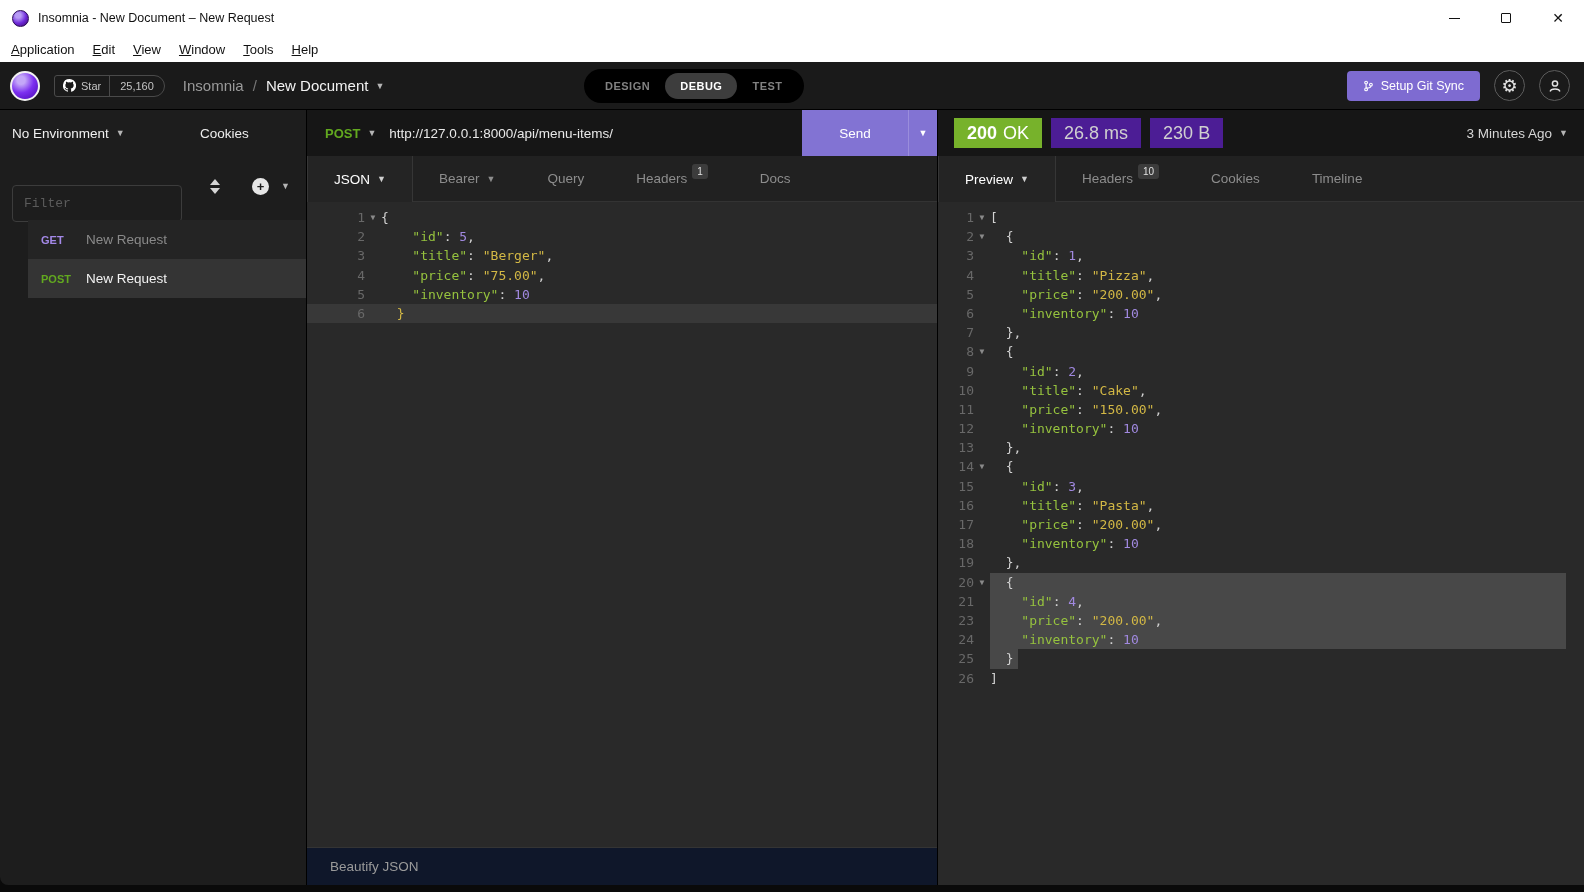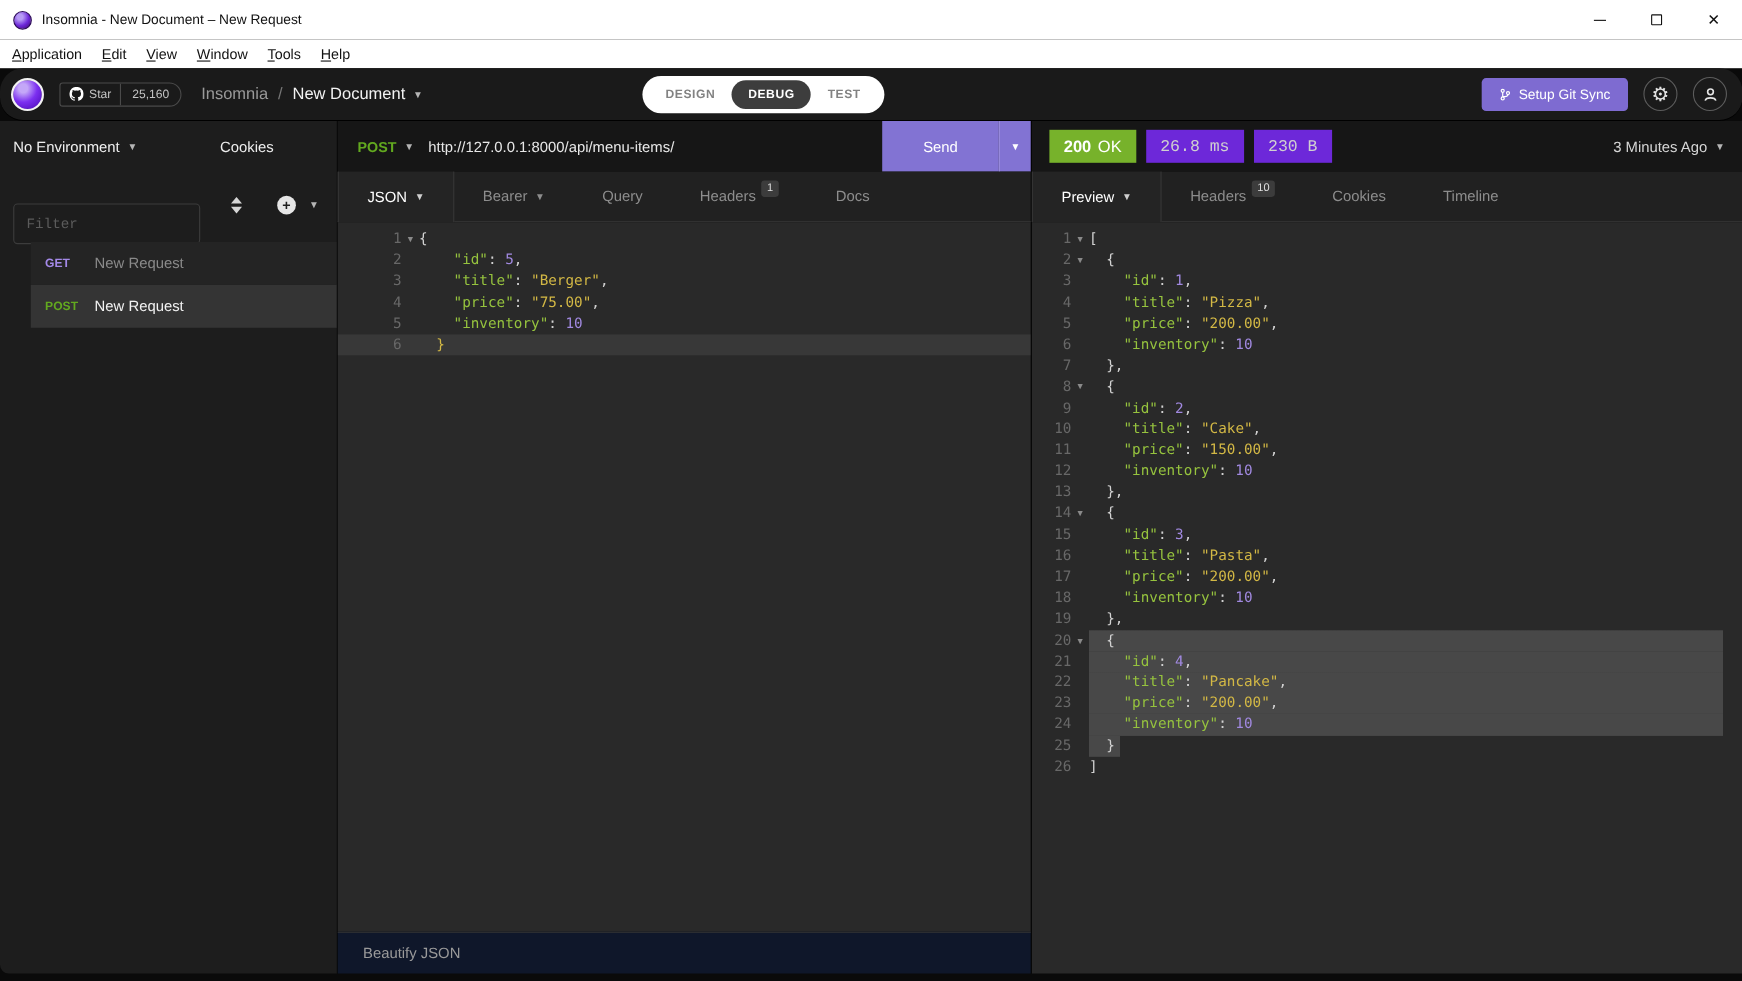--- a/index.html
+++ b/index.html
@@ -17,35 +17,35 @@
   .win-min-glyph { display:inline-block; width:11px; border-top:1.4px solid #111; }
   .win-max-glyph { display:inline-block; width:10px; height:10px; border:1.4px solid #111; border-radius:1px; }
   .win-close-glyph { font-size:14px; line-height:1; }
 
   
   .menubar { height:26px; background:#ffffff; display:flex; align-items:center; padding-left:2px; }
   .menu-item { display:inline-block; padding:0 9px; font-size:13px; color:#111; cursor:default; }
   .menu-item::first-letter { text-decoration:underline; }
 
   
-  .toolbar { height:48px; background:#1a1a1a; display:flex; align-items:center; position:relative; border-bottom:1px solid #000;border-radius:21px; }
+  .toolbar { height:48px; background:#1a1a1a; display:flex; align-items:center; position:relative; border-bottom:1px solid #000; }
   .app-logo { width:30px; height:30px; border-radius:50%; margin-left:10px; flex-shrink:0;
               background:radial-gradient(circle at 35% 28%, #c4a7f8 0 16%, #7c2ff0 50%, #4605b2 100%);
               border:2px solid #f2f2f2; }
   .star-widget { display:flex; align-items:center; height:22px; margin-left:14px; border:1px solid #4a4a4a;
                  border-radius:3px 11px 11px 3px; overflow:hidden; }
   .star-left { display:flex; align-items:center; gap:5px; padding:0 8px; height:100%; border-right:1px solid #4a4a4a; }
   .star-label { font-size:11px; color:#c4c4c4; }
   .star-count { font-size:11px; color:#c4c4c4; padding:0 10px; }
   .breadcrumb { display:flex; align-items:center; margin-left:18px; font-size:15px; }
   .bc-app { color:#9a9a9a; }
   .bc-sep { color:#777; margin:0 9px; }
   .bc-doc { color:#f2f2f2; }
   .caret { font-size:9px; color:#b5b5b5; margin-left:7px; }
-  .mode-pill { position:absolute; left:584px; top:7px; height:34px; background:#ffffff; border-radius:17px;
+  .mode-pill { position:absolute; left:584px; top:7px; height:34px; background:#000000; border-radius:17px;
                display:flex; align-items:center; padding:0 6px; }
   .mode-tab { font-size:11px; font-weight:bold; letter-spacing:.5px; color:#828282; padding:7px 15px; border-radius:14px; cursor:default; }
   .mode-tab.active { background:#3d3d3d; color:#fff; }
   .toolbar-right { margin-left:auto; display:flex; align-items:center; gap:14px; margin-right:14px;justify-content:space-between; }
   .git-sync-btn { height:30px; background:#7e6bd1; color:#fff; border:none; border-radius:4px;
                   font-size:12.5px; font-family:inherit; padding:0 16px; display:flex; align-items:center; gap:7px; cursor:default; }
   .icon-circle { width:31px; height:31px; border-radius:50%; border:1.6px solid #5c5c5c; display:flex;
                  align-items:center; justify-content:center; color:#e3e3e3; }
   .gear-glyph { font-size:18px; line-height:1; }
 
@@ -86,24 +86,24 @@
   .method-label { font-size:13px; font-weight:bold; color:#62a91f; }
   .url-text { margin-left:13px; font-size:13.5px; color:#e8e8e8; }
   .send-group { margin-left:auto; height:100%; display:flex; }
   .send-btn { width:106px; height:100%; background:#8273d3; color:#fff; border:none; font-size:13.5px;
               font-family:inherit; cursor:default; }
   .send-caret { width:29px; height:100%; background:#8273d3; border-left:1px solid #9a8ddc; display:flex;
                 align-items:center; justify-content:center; }
   .send-caret .caret { margin:0; color:#fff; }
 
   .status-row { height:46px; background:#161616; display:flex; align-items:center; flex-shrink:0; }
-  .badge { height:30px; display:flex; align-items:center; padding:0 13px; font-size:15px; margin-left:9px; }
+  .badge { height:30px; display:flex; align-items:center; padding:0 13px; font-size:18px; margin-left:9px; }
   .badge-status { background:#77b22b; color:#fff; margin-left:16px; }
   .badge-status b { font-weight:bold; margin-right:6px; }
-  .badge-gray { background:#6d28d9; color:#d0d0d0;font-family:Liberation Mono, monospace; }
+  .badge-gray { background:#4c1d95; color:#d0d0d0; }
   .history-sel { margin-left:auto; margin-right:16px; display:flex; align-items:center; font-size:13.5px; color:#d6d6d6; cursor:default; }
 
   .tabs-row { height:46px; background:#212121; display:flex; border-bottom:1px solid #333; flex-shrink:0; }
   .tab { display:flex; align-items:center; justify-content:center; padding:0 26px; font-size:13.5px; color:#8d8d8d;
          cursor:default; position:relative; }
   .tab.active { color:#fff; border-left:1px solid #363636; border-right:1px solid #363636; margin-bottom:-1px;
                 background:#242424; }
   .tab .caret { color:#8d8d8d; }
   .tab.active .caret { color:#cfcfcf; }
   .tab-badge { font-size:10px; color:#e0e0e0; background:#3c3c3c; border-radius:3px; padding:2px 5px;
@@ -334,20 +334,19 @@
         <div class="code-line"><span class="ln">12</span><span class="fold"></span><span class="codetxt"><span class="tk-p">    </span><span class="tk-k">"inventory"</span><span class="tk-p">: </span><span class="tk-n">10</span></span></div>
         <div class="code-line"><span class="ln">13</span><span class="fold"></span><span class="codetxt"><span class="tk-p">  },</span></span></div>
         <div class="code-line"><span class="ln">14</span><span class="fold">▼</span><span class="codetxt"><span class="tk-p">  {</span></span></div>
         <div class="code-line"><span class="ln">15</span><span class="fold"></span><span class="codetxt"><span class="tk-p">    </span><span class="tk-k">"id"</span><span class="tk-p">: </span><span class="tk-n">3</span><span class="tk-p">,</span></span></div>
         <div class="code-line"><span class="ln">16</span><span class="fold"></span><span class="codetxt"><span class="tk-p">    </span><span class="tk-k">"title"</span><span class="tk-p">: </span><span class="tk-s">"Pasta"</span><span class="tk-p">,</span></span></div>
         <div class="code-line"><span class="ln">17</span><span class="fold"></span><span class="codetxt"><span class="tk-p">    </span><span class="tk-k">"price"</span><span class="tk-p">: </span><span class="tk-s">"200.00"</span><span class="tk-p">,</span></span></div>
         <div class="code-line"><span class="ln">18</span><span class="fold"></span><span class="codetxt"><span class="tk-p">    </span><span class="tk-k">"inventory"</span><span class="tk-p">: </span><span class="tk-n">10</span></span></div>
         <div class="code-line"><span class="ln">19</span><span class="fold"></span><span class="codetxt"><span class="tk-p">  },</span></span></div>
         <div class="code-line sel"><span class="ln">20</span><span class="fold">▼</span><span class="codetxt"><span class="tk-p">  {</span></span></div>
         <div class="code-line sel"><span class="ln">21</span><span class="fold"></span><span class="codetxt"><span class="tk-p">    </span><span class="tk-k">"id"</span><span class="tk-p">: </span><span class="tk-n">4</span><span class="tk-p">,</span></span></div>
-        <div class="code-line sel"><span class="ln">22</span><span class="fold"></span><span class="codetxt"><span class="tk-p">    </span><span class="tk-k">"title"</span><span class="tk-p">: </span><span class="tk-s">"Pancake"</span><span class="tk-p">,</span></span></div>
         <div class="code-line sel"><span class="ln">23</span><span class="fold"></span><span class="codetxt"><span class="tk-p">    </span><span class="tk-k">"price"</span><span class="tk-p">: </span><span class="tk-s">"200.00"</span><span class="tk-p">,</span></span></div>
         <div class="code-line sel"><span class="ln">24</span><span class="fold"></span><span class="codetxt"><span class="tk-p">    </span><span class="tk-k">"inventory"</span><span class="tk-p">: </span><span class="tk-n">10</span></span></div>
         <div class="code-line sel-partial"><span class="ln">25</span><span class="fold"></span><span class="codetxt"><span class="tk-p">  }</span></span></div>
         <div class="code-line"><span class="ln">26</span><span class="fold"></span><span class="codetxt"><span class="tk-p">]</span></span></div>
       </div>
   </div>
 </div>
 
 </body></html>

